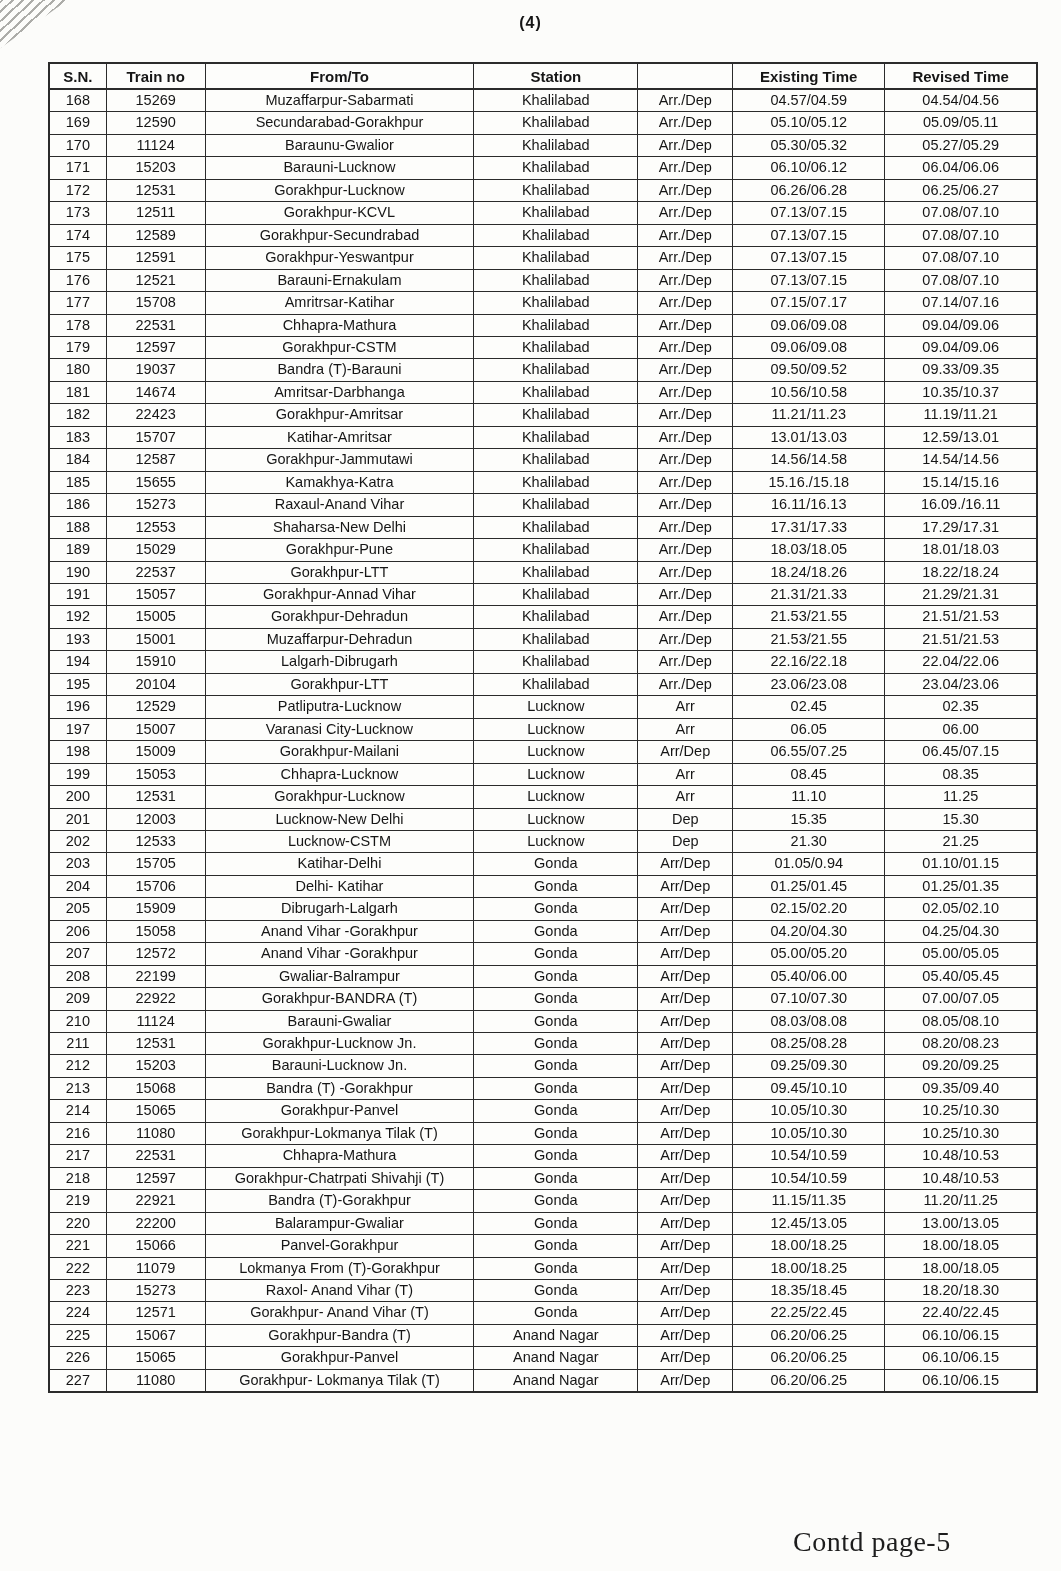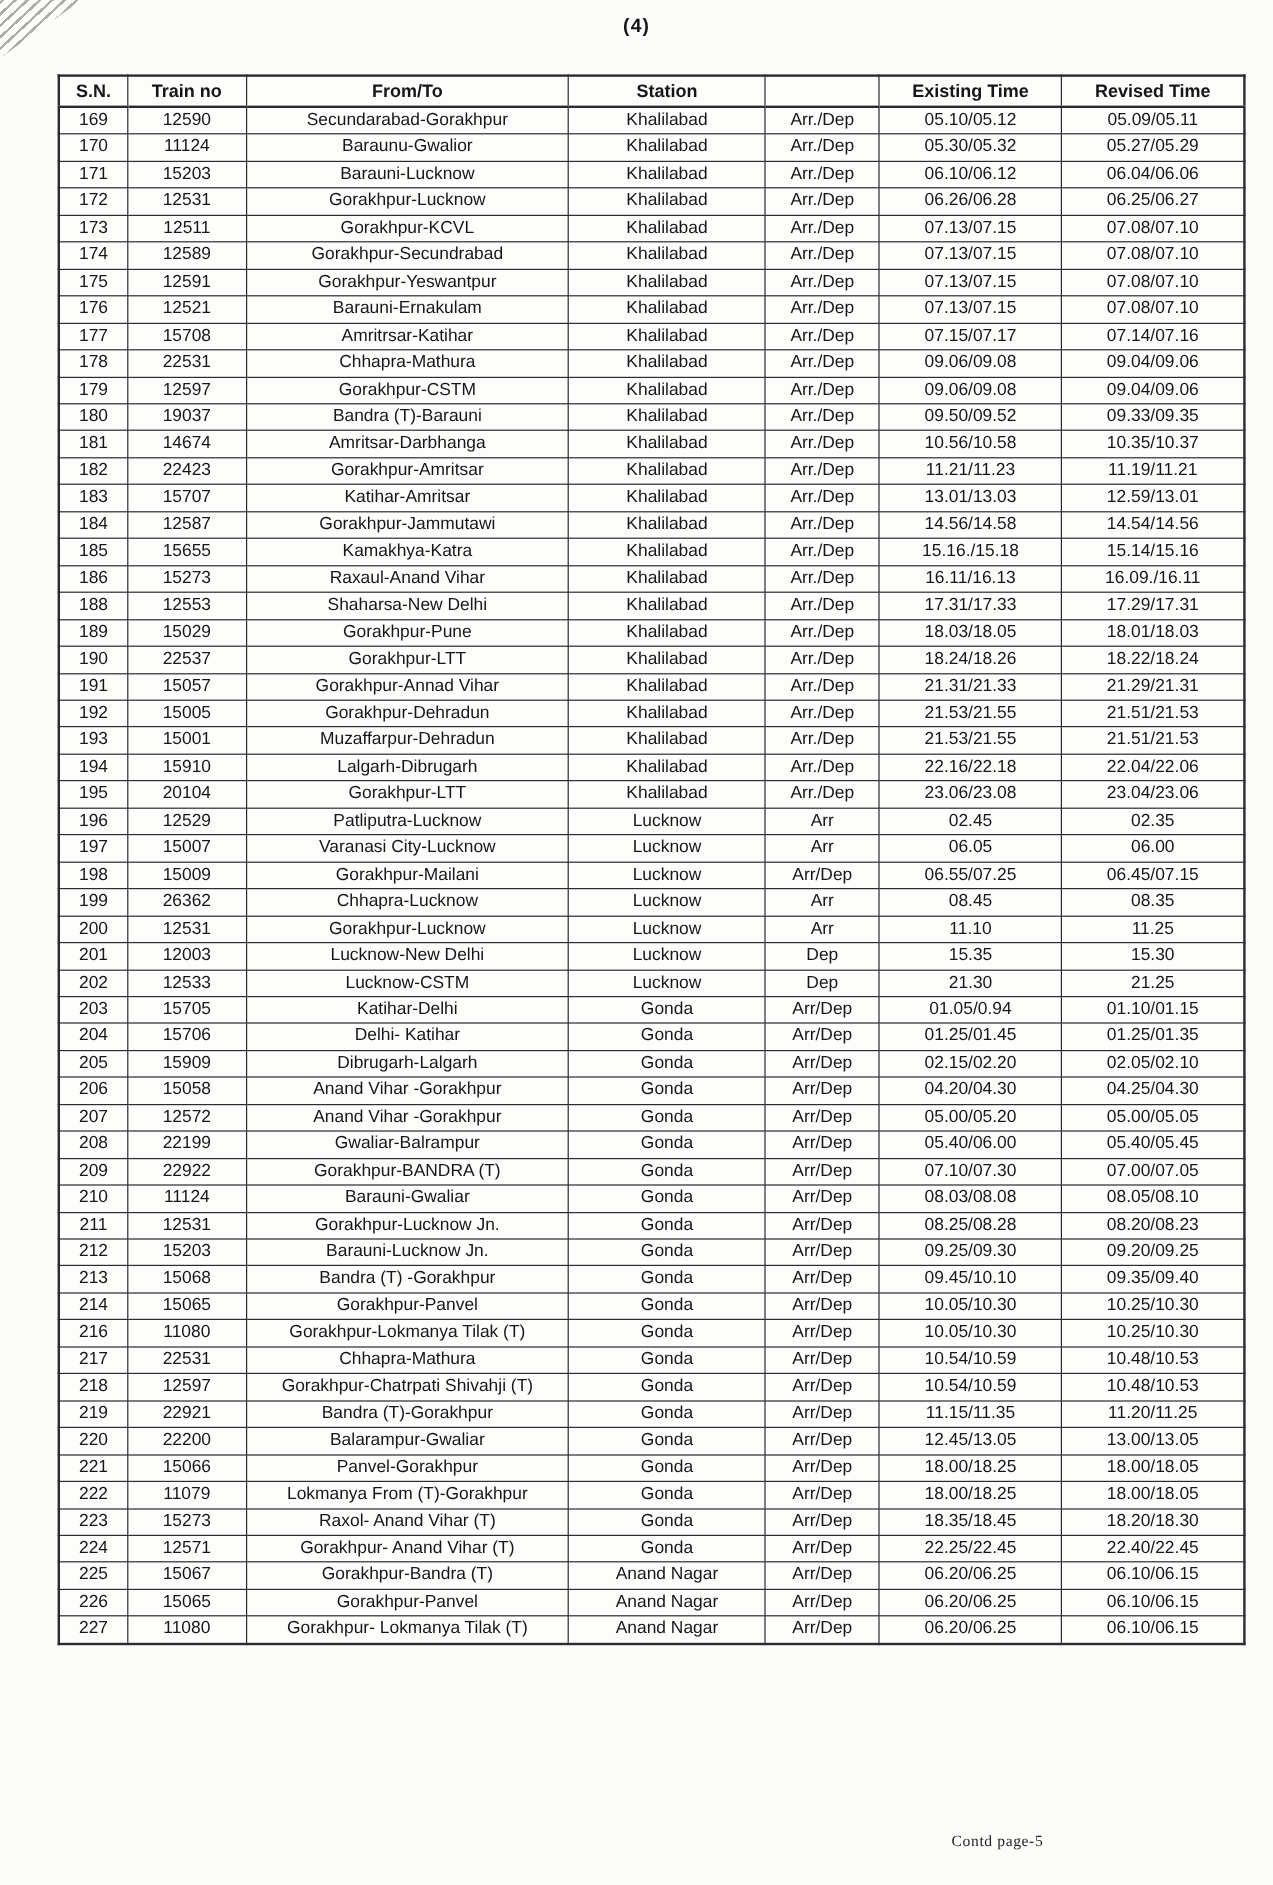--- a/index.html
+++ b/index.html
@@ -66,21 +66,21 @@
   col.c-fromto  { width: 27.2%; }
   col.c-station { width: 16.6%; }
   col.c-arrdep  { width: 9.6%; }
   col.c-exist   { width: 15.4%; }
   col.c-revised { width: 15.4%; }
   .footer-note {
     position: absolute;
     left: 793px;
     top: 1526px;
     font-family: "Liberation Serif", serif;
-    font-size: 13px;
+    font-size: 28px;
     letter-spacing: 0.5px;
     color: #1d1d1d;
   }
 </style>
 </head>
 <body>
 
 <div class="corner-smudge"></div>
 
 <div class="page-number">(4)</div>
@@ -101,20 +101,29 @@
       <th>Train no</th>
       <th>From/To</th>
       <th>Station</th>
       <th></th>
       <th>Existing Time</th>
       <th>Revised Time</th>
     </tr>
   </thead>
   <tbody id="rows">
       <tr>
+    <td class="col-sn">168</td>
+    <td class="col-train">15269</td>
+    <td class="col-fromto">Muzaffarpur-Sabarmati</td>
+    <td class="col-station">Khalilabad</td>
+    <td class="col-arrdep">Arr./Dep</td>
+    <td class="col-exist">04.57/04.59</td>
+    <td class="col-revised">04.54/04.56</td>
+  </tr>
+      <tr>
     <td class="col-sn">169</td>
     <td class="col-train">12590</td>
     <td class="col-fromto">Secundarabad-Gorakhpur</td>
     <td class="col-station">Khalilabad</td>
     <td class="col-arrdep">Arr./Dep</td>
     <td class="col-exist">05.10/05.12</td>
     <td class="col-revised">05.09/05.11</td>
   </tr>
       <tr>
     <td class="col-sn">170</td>
@@ -363,21 +372,21 @@
     <td class="col-sn">198</td>
     <td class="col-train">15009</td>
     <td class="col-fromto">Gorakhpur-Mailani</td>
     <td class="col-station">Lucknow</td>
     <td class="col-arrdep">Arr/Dep</td>
     <td class="col-exist">06.55/07.25</td>
     <td class="col-revised">06.45/07.15</td>
   </tr>
       <tr>
     <td class="col-sn">199</td>
-    <td class="col-train">26362</td>
+    <td class="col-train">15053</td>
     <td class="col-fromto">Chhapra-Lucknow</td>
     <td class="col-station">Lucknow</td>
     <td class="col-arrdep">Arr</td>
     <td class="col-exist">08.45</td>
     <td class="col-revised">08.35</td>
   </tr>
       <tr>
     <td class="col-sn">200</td>
     <td class="col-train">12531</td>
     <td class="col-fromto">Gorakhpur-Lucknow</td>

